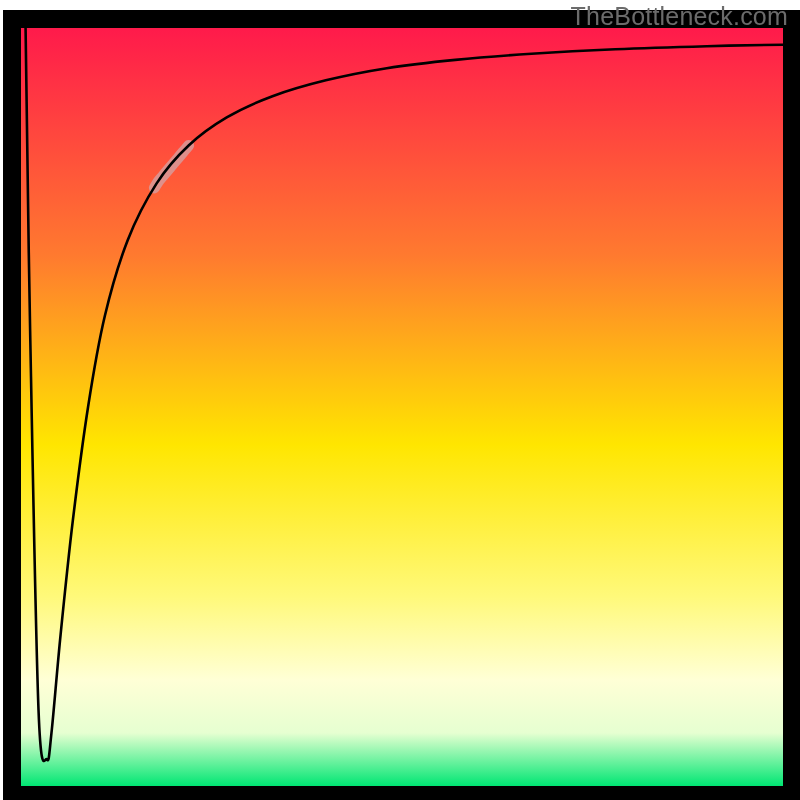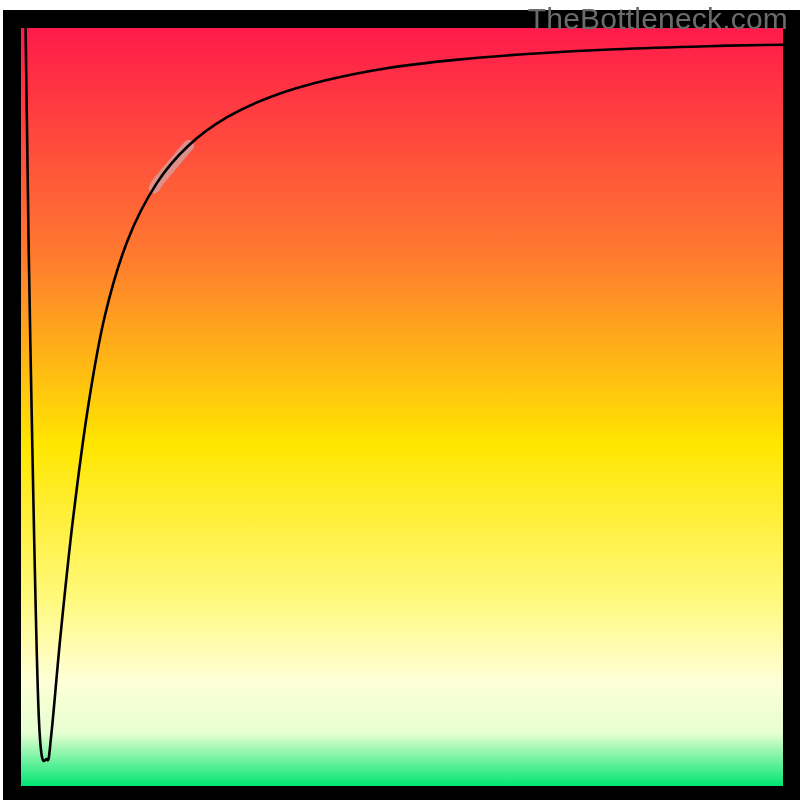--- a/index.html
+++ b/index.html
@@ -13,21 +13,21 @@
   }
   .chart-container {
     position: relative;
     width: 800px;
     height: 800px;
   }
   .watermark {
     position: absolute;
     top: 2px;
     right: 12px;
-    font-size: 30px;
+    font-size: 25px;
     font-weight: 500;
     color: #6b6b6b;
     letter-spacing: 0.2px;
     pointer-events: none;
   }
   svg {
     display: block;
   }
 </style>
 </head>

